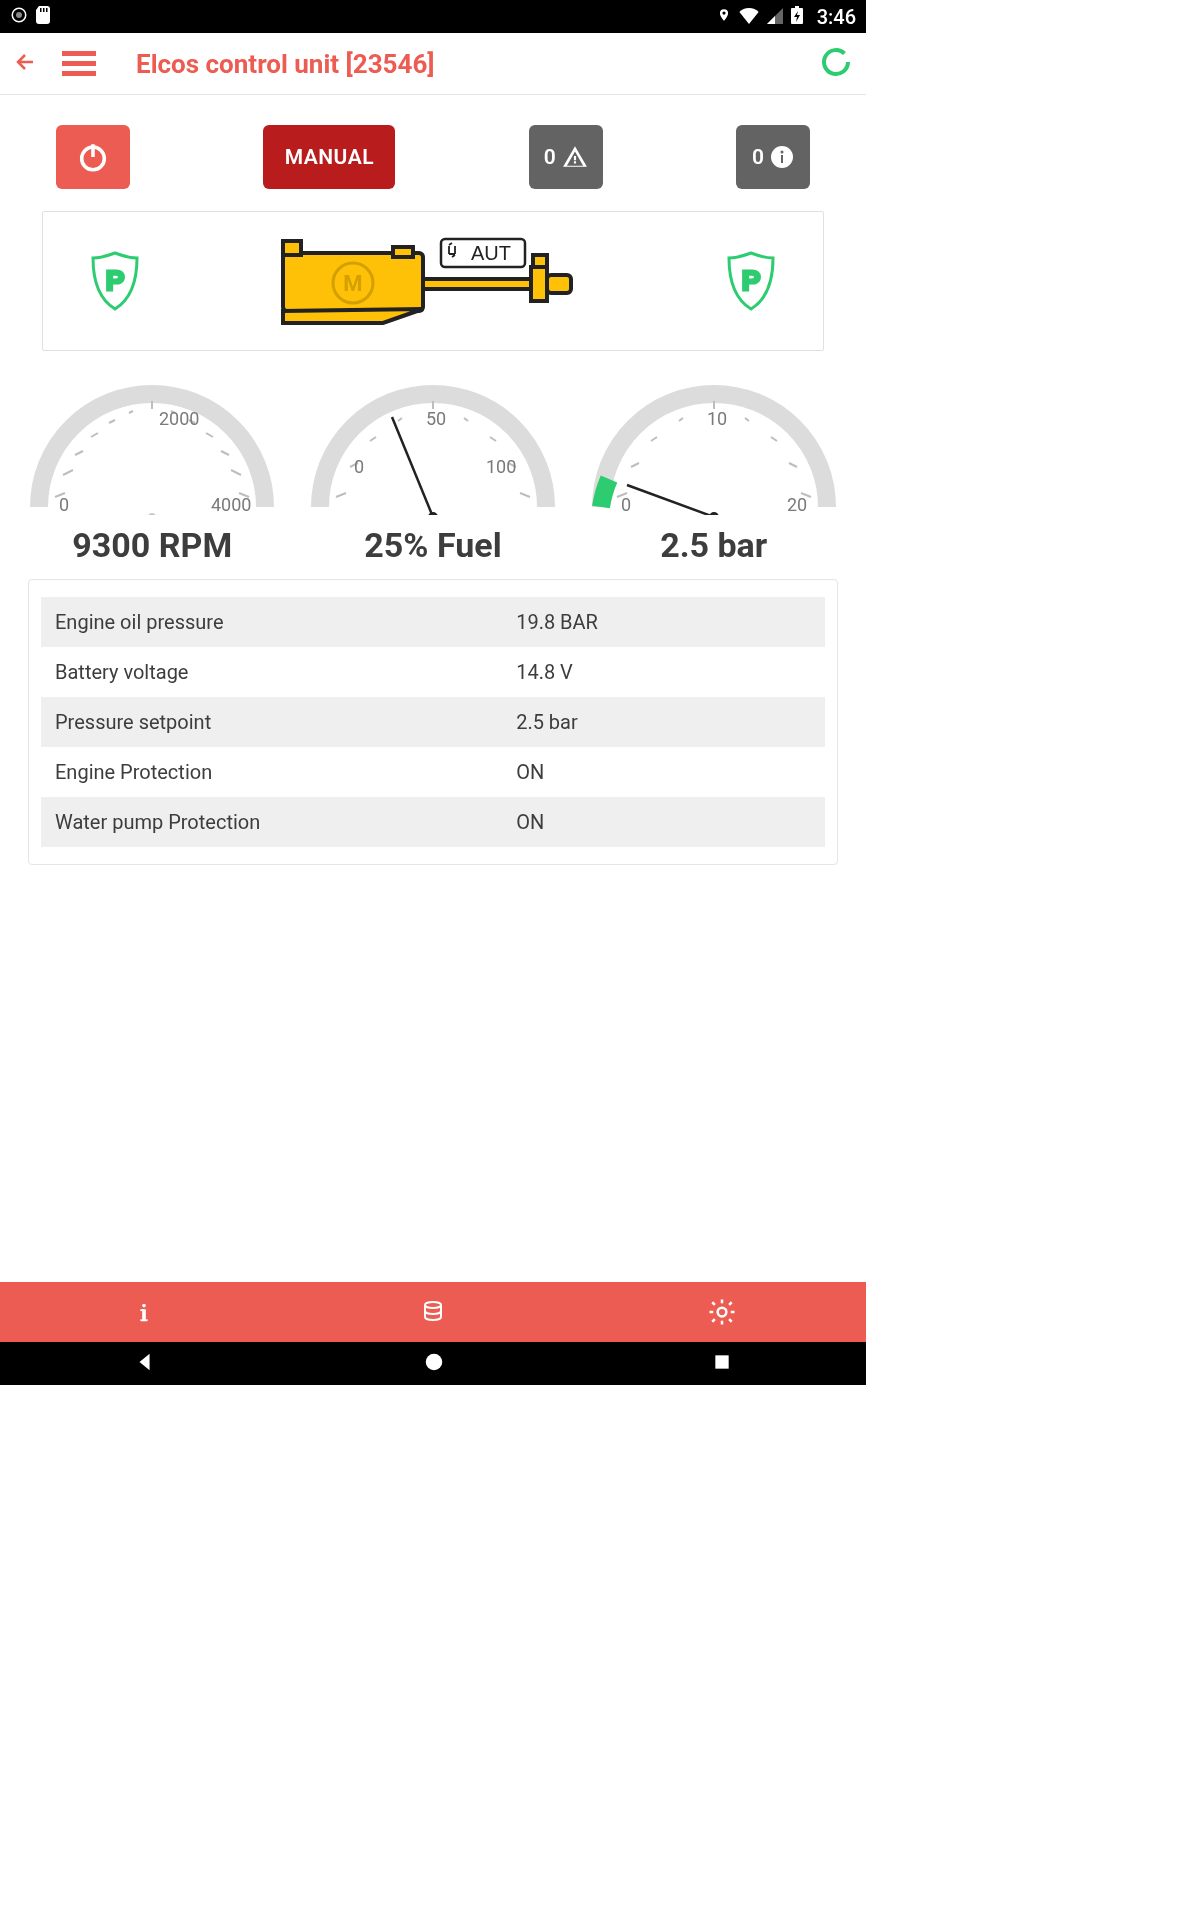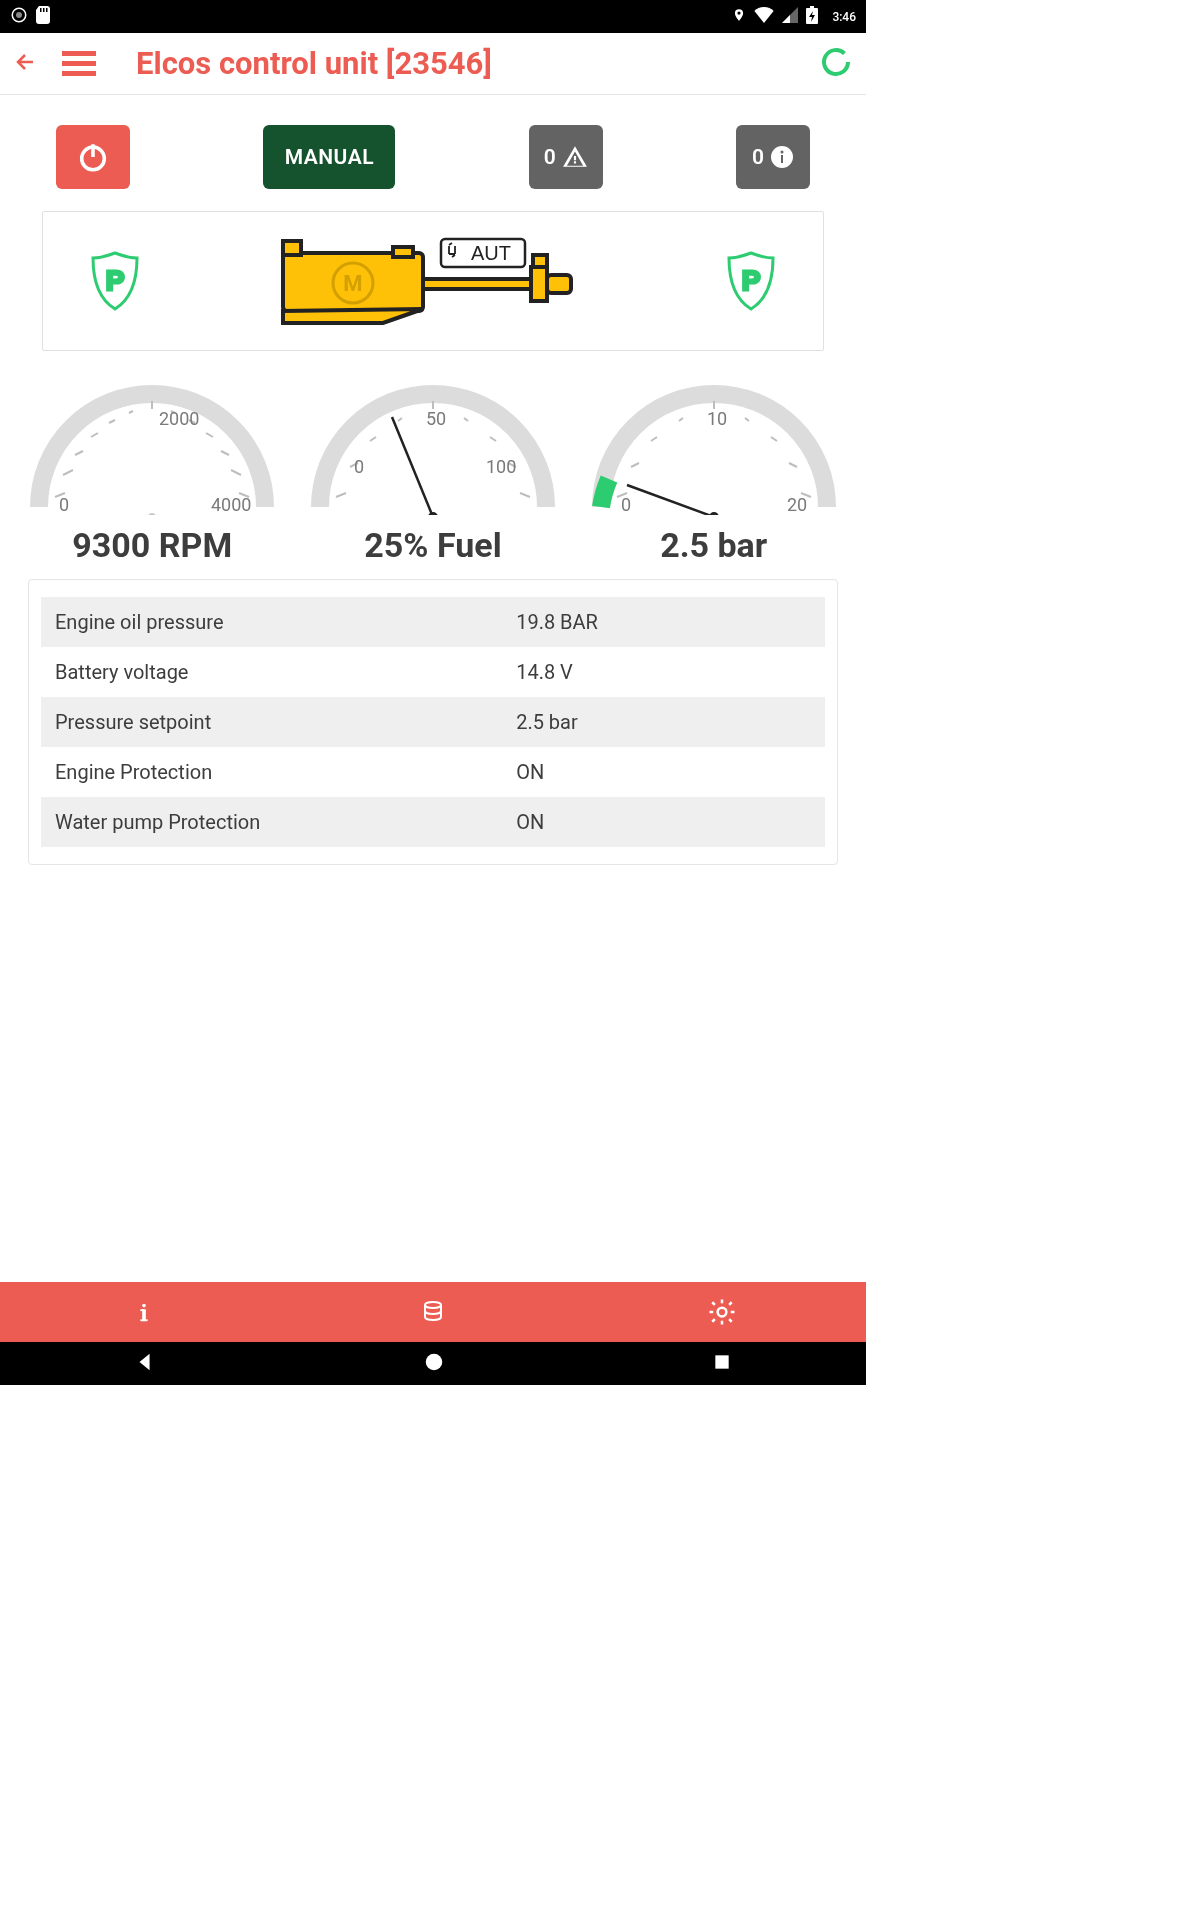--- a/index.html
+++ b/index.html
@@ -1,35 +1,35 @@
 <!DOCTYPE html>
 <html><head>
 <meta charset="utf-8">
 <style>
 * { margin:0; padding:0; box-sizing:border-box; }
 body { font-family: -apple-system, "Segoe UI", Roboto, Helvetica, Arial, sans-serif; background:#fff; width:866px; height:1385px; position:relative; overflow:hidden; }
 
 
-.status-bar { height:33px; background:#000; color:#fff; display:flex; align-items:center; justify-content:space-between; padding:0 10px; font-size:12px; }
+.status-bar { height:33px; background:#000; color:#fff; display:flex; align-items:center; justify-content:space-between; padding:0 10px; font-size:20px; }
 .status-left, .status-right { display:flex; align-items:center; gap:8px; }
 .status-right .time { font-weight:500; margin-left:6px; }
 
 
 .app-header { height:62px; background:#fff; display:flex; align-items:center; padding:0 14px; border-bottom:1px solid #e5e5e5; }
 .app-header .back { color:#ec5c52; }
 .app-header .hamburger { display:flex; flex-direction:column; gap:5px; margin-left:24px; }
 .app-header .hamburger span { display:block; width:34px; height:5px; background:#ec5c52; border-radius:0; }
-.app-header .title { color:#ec5c52; font-weight:700; font-size:31px; margin-left:40px; flex:1; }
+.app-header .title { color:#ec5c52; font-weight:700; font-size:26px; margin-left:40px; flex:1; }
 .app-header .refresh { color:#2ecc71; }
 
 
 .btn-row { display:flex; justify-content:space-between; align-items:center; padding:30px 56px 22px; }
 .btn { height:64px; border-radius:6px; display:flex; align-items:center; justify-content:center; font-weight:600; color:#fff; }
 .btn-power { width:74px; background:#ec5c52; }
-.btn-manual { width:132px; background:#14532d; font-size:21px; letter-spacing:0.5px; }
+.btn-manual { width:132px; background:#b91c1c; font-size:21px; letter-spacing:0.5px; }
 .btn-dark { width:74px; background:#636363; font-size:21px; gap:6px; }
 
 
 .device-card { margin:0 42px; border:1px solid #e0e0e0; border-radius:2px; height:140px; display:flex; align-items:center; justify-content:space-between; padding:0 46px; }
 .p-shield { width:52px; height:62px; }
 
 
 .gauges { display:flex; justify-content:space-between; padding:26px 12px 0; }
 .gauge-col { display:flex; flex-direction:column; align-items:center; width:33.33%; }
 .gauge-label { font-size:34px; font-weight:700; color:#3d3d3d; margin-top:10px; white-space:nowrap; }

